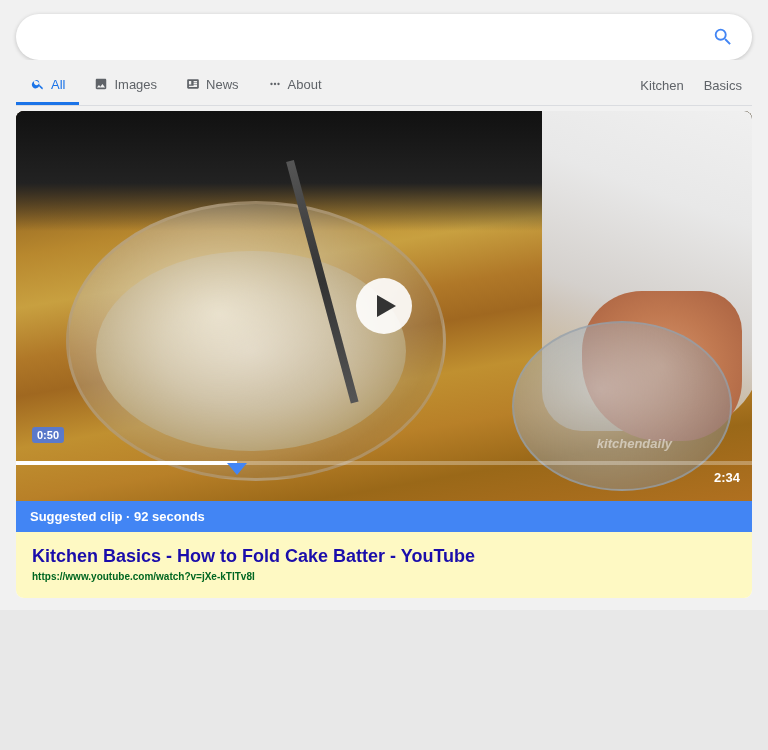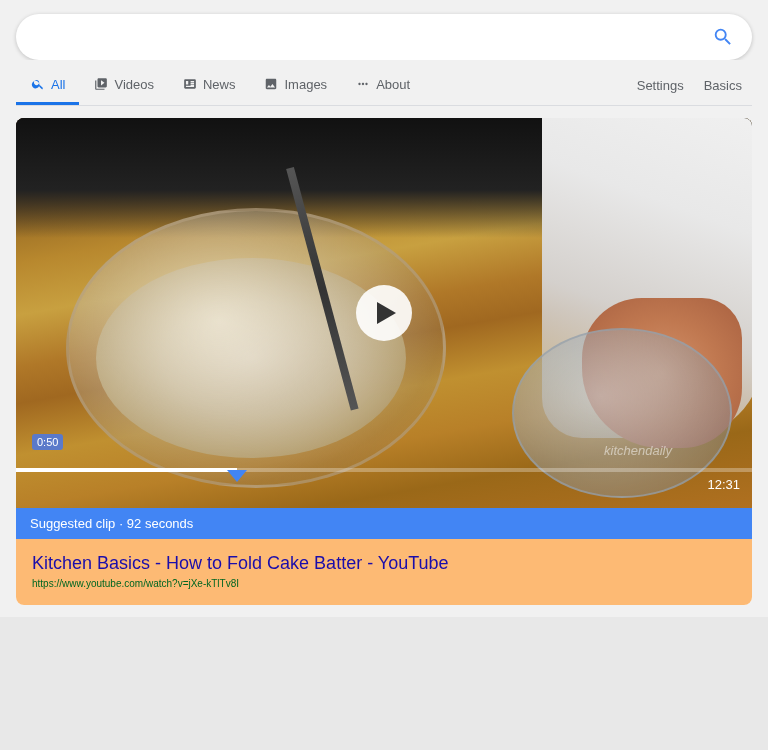--- a/index.html
+++ b/index.html
@@ -96,21 +96,22 @@
       font-size: 13px;
       color: #70757a;
       background: #f1f1f1;
     }
 
     
     .video-card {
       background: white;
       border-radius: 8px;
       overflow: hidden;
-      margin: 12px 0 0 0;
+      margin: 5px 0 0 0;
+      font-weight: bold;
     }
 
     .video-thumbnail {
       position: relative;
       width: 100%;
       height: 390px;
       background: #1a1a1a;
       overflow: hidden;
     }
 
@@ -293,21 +294,21 @@
     .suggested-clip {
       background: #4285f4;
       color: white;
       padding: 8px 14px;
       font-size: 13px;
     }
 
     
     .video-info {
       padding: 14px 16px 16px;
-      background: #fdba74;
+      background: #fef9c3;
     }
     .video-title {
       font-size: 18px;
       color: #1a0dab;
       margin-bottom: 4px;
       cursor: pointer;
     }
     .video-url {
       font-size: 10px;
       color: #006621;
@@ -332,51 +333,43 @@
       <span class="nav-tab-icon">
         <svg width="14" height="14" viewBox="0 0 24 24" fill="#1a73e8">
             <path d="M15.5 14h-.79l-.28-.27A6.5 6.5 0 1 0 14 15.5l.27.28v.79l5 4.99L20.49 19l-4.99-5zm-6 0C7.01 14 5 11.99 5 9.5S7.01 5 9.5 5 14 7.01 14 9.5 11.99 14 9.5 14z"></path>
           </svg>
       </span>
       <span>All</span>
     </a>
     <a class="nav-tab">
       <span class="nav-tab-icon">
         <svg width="14" height="14" viewBox="0 0 24 24" fill="#5f6368">
-            <path d="M4 6H2v14c0 1.1.9 2 2 2h14v-2H4V6zm16-4H8c-1.1 0-2 .9-2 2v12c0 1.1.9 2 2 2h12c1.1 0 2-.9 2-2V4c0-1.1-.9-2-2-2zm-8 12.5v-9l6 4.5-6 4.5z"></path>
+            <path d="M21 19V5c0-1.1-.9-2-2-2H5c-1.1 0-2 .9-2 2v14c0 1.1.9 2 2 2h14c1.1 0 2-.9 2-2zM8.5 13.5l2.5 3.01L14.5 12l4.5 6H5l3.5-4.5z"></path>
           </svg>
       </span>
-      <span>Videos</span>
+      <span>Images</span>
     </a>
     <a class="nav-tab">
       <span class="nav-tab-icon">
         <svg width="14" height="14" viewBox="0 0 24 24" fill="#5f6368">
             <path d="M20 4H4c-1.1 0-2 .9-2 2v12c0 1.1.9 2 2 2h16c1.1 0 2-.9 2-2V6c0-1.1-.9-2-2-2zm-7 3h6v2h-6V7zm0 3h6v2h-6v-2zm0 3h6v2h-6v-2zM5 7h4v6H5V7zm0 8h14v2H5v-2z"></path>
           </svg>
       </span>
       <span>News</span>
     </a>
     <a class="nav-tab">
       <span class="nav-tab-icon">
         <svg width="14" height="14" viewBox="0 0 24 24" fill="#5f6368">
-            <path d="M21 19V5c0-1.1-.9-2-2-2H5c-1.1 0-2 .9-2 2v14c0 1.1.9 2 2 2h14c1.1 0 2-.9 2-2zM8.5 13.5l2.5 3.01L14.5 12l4.5 6H5l3.5-4.5z"></path>
-          </svg>
-      </span>
-      <span>Images</span>
-    </a>
-    <a class="nav-tab">
-      <span class="nav-tab-icon">
-        <svg width="14" height="14" viewBox="0 0 24 24" fill="#5f6368">
             <path d="M6 10c-1.1 0-2 .9-2 2s.9 2 2 2 2-.9 2-2-.9-2-2-2zm12 0c-1.1 0-2 .9-2 2s.9 2 2 2 2-.9 2-2-.9-2-2-2zm-6 0c-1.1 0-2 .9-2 2s.9 2 2 2 2-.9 2-2-.9-2-2-2z"></path>
           </svg>
       </span>
       <span>About</span>
     </a>
     <div class="nav-divider"></div>
-    <span class="nav-settings">Settings</span>
+    <span class="nav-settings">Kitchen</span>
     <span class="nav-tools">Basics</span>
   </nav>
 
 
   <div class="video-card">
 
     <div class="video-thumbnail">
 
       <div class="video-scene">
         <div class="scene-wood"></div>
@@ -394,21 +387,21 @@
         <div class="play-triangle"></div>
       </div>
 
       <div class="time-badge">0:50</div>
 
       <div class="progress-bar-container">
         <div class="progress-bar-fill"></div>
       </div>
       <div class="progress-indicator"></div>
 
-      <div class="duration">12:31</div>
+      <div class="duration">2:34</div>
     </div>
 
     <div class="suggested-clip">Suggested clip · 92 seconds</div>
 
     <div class="video-info">
       <div class="video-title">Kitchen Basics - How to Fold Cake Batter - YouTube</div>
       <div class="video-url">https://www.youtube.com/watch?v=jXe-kTlTv8I</div>
     </div>
 
   </div>

